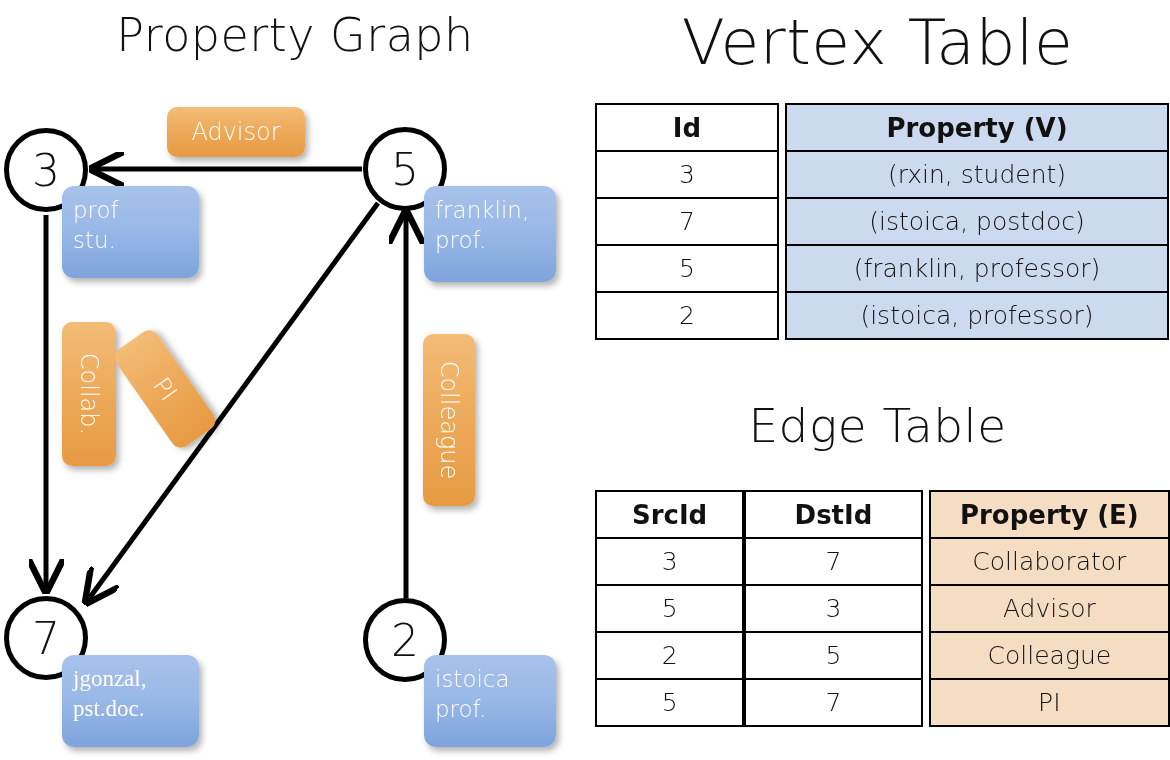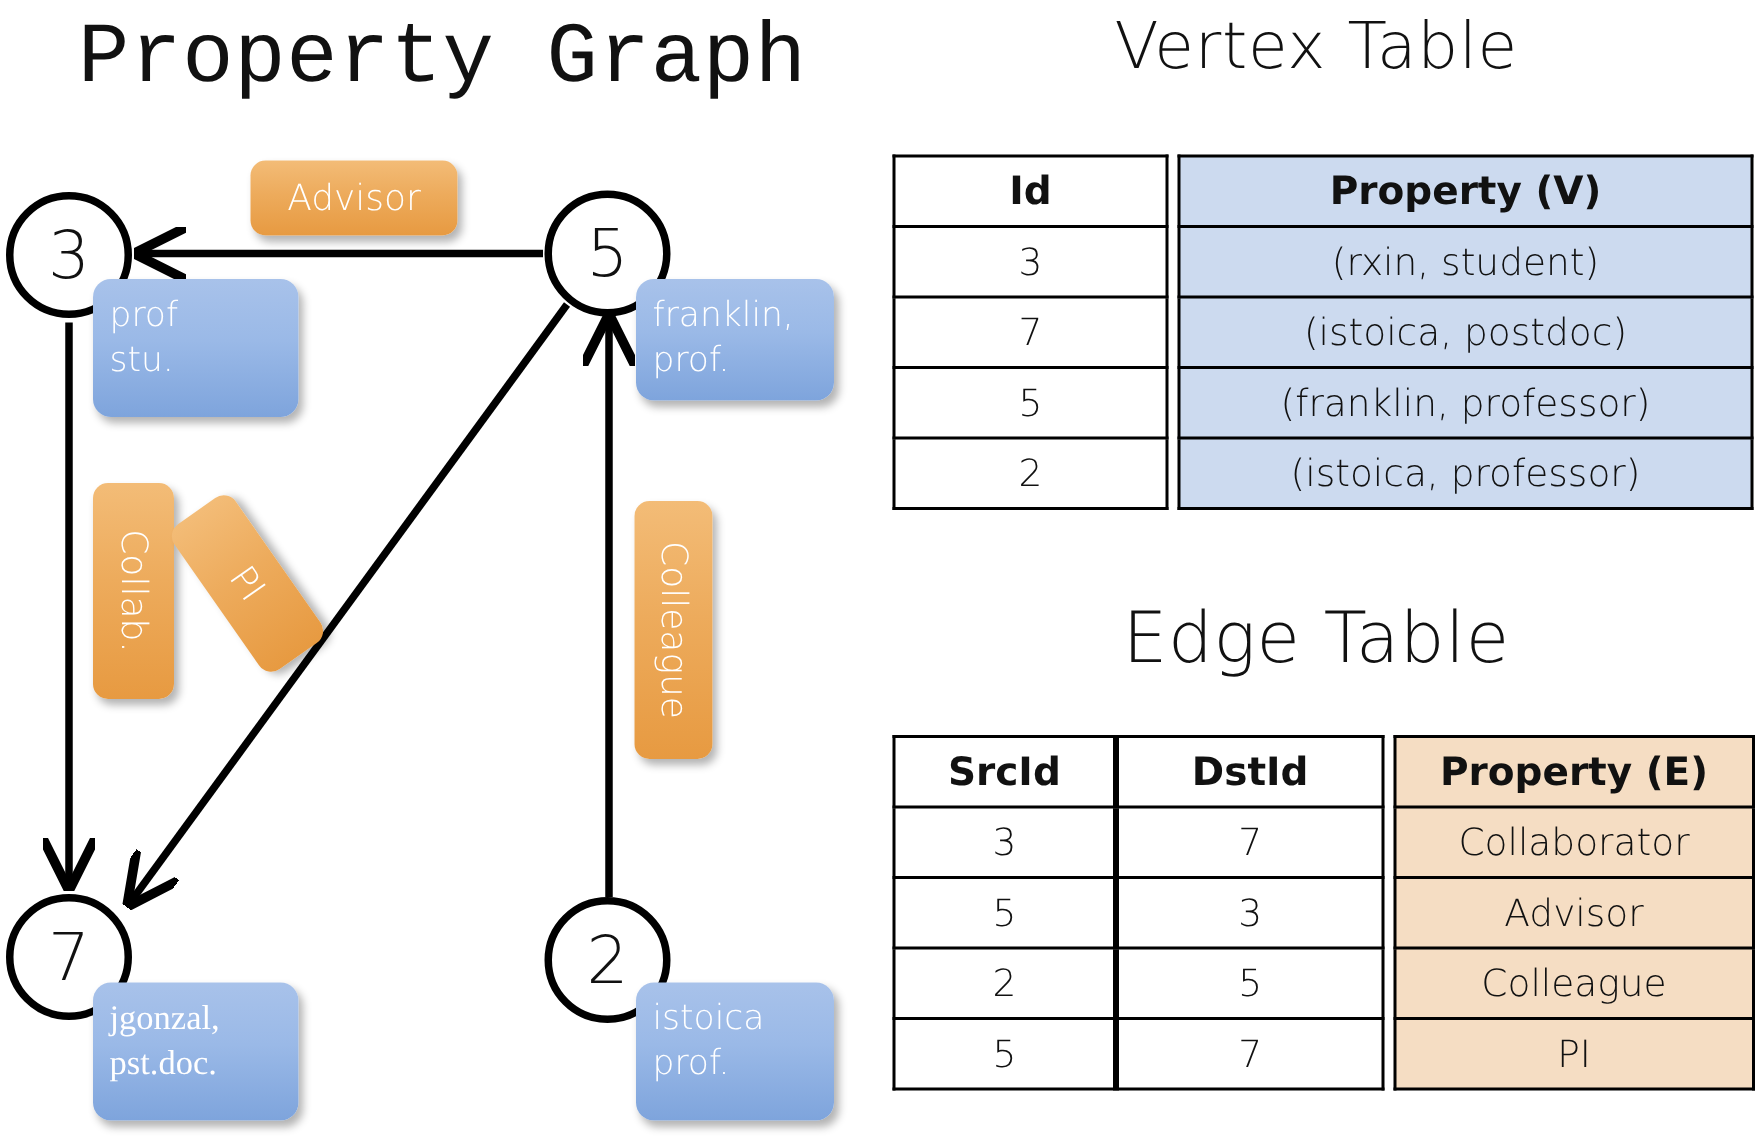--- a/index.html
+++ b/index.html
@@ -21,27 +21,26 @@
     position: absolute;
     font-family: "DejaVu Sans", sans-serif;
     font-weight: 300;
     color: #111111;
     white-space: nowrap;
     letter-spacing: 0.5px;
   }
   #title-property-graph {
     left: 0px; top: 8px; width: 590px;
     text-align: center;
-    font-size: 57px;
-    font-family: Liberation Mono, monospace;
+    font-size: 46px;
   }
   #title-vertex-table {
     left: 585px; top: 6px; width: 585px;
     text-align: center;
-    font-size: 43px;
+    font-size: 63px;
   }
   #title-edge-table {
     left: 585px; top: 398px; width: 585px;
     text-align: center;
     font-size: 47px;
   }
 
   
   #graph-panel {
     position: absolute;
@@ -164,21 +163,21 @@
   <div class="node-circle" style="left:4px;  top:128px;">3</div>
   <div class="node-circle" style="left:363px; top:127px;">5</div>
   <div class="node-circle" style="left:4px;  top:596px;">7</div>
   <div class="node-circle" style="left:363px; top:598px;">2</div>
 
   <div class="prop-box" style="left:62px; top:186px; width:137px; height:92px;">
     <div>prof</div>
     <div>stu.</div>
   </div>
 
-  <div class="prop-box" style="left:424px; top:186px; width:132px; height:81px;">
+  <div class="prop-box" style="left:424px; top:186px; width:132px; height:96px;">
     <div>franklin,</div>
     <div>prof.</div>
   </div>
 
   <div class="prop-box" style="left:62px; top:655px; width:137px; height:92px;font-family:Liberation Serif, serif;">
     <div>jgonzal,</div>
     <div>pst.doc.</div>
   </div>
 
   <div class="prop-box" style="left:424px; top:655px; width:132px; height:92px;">

